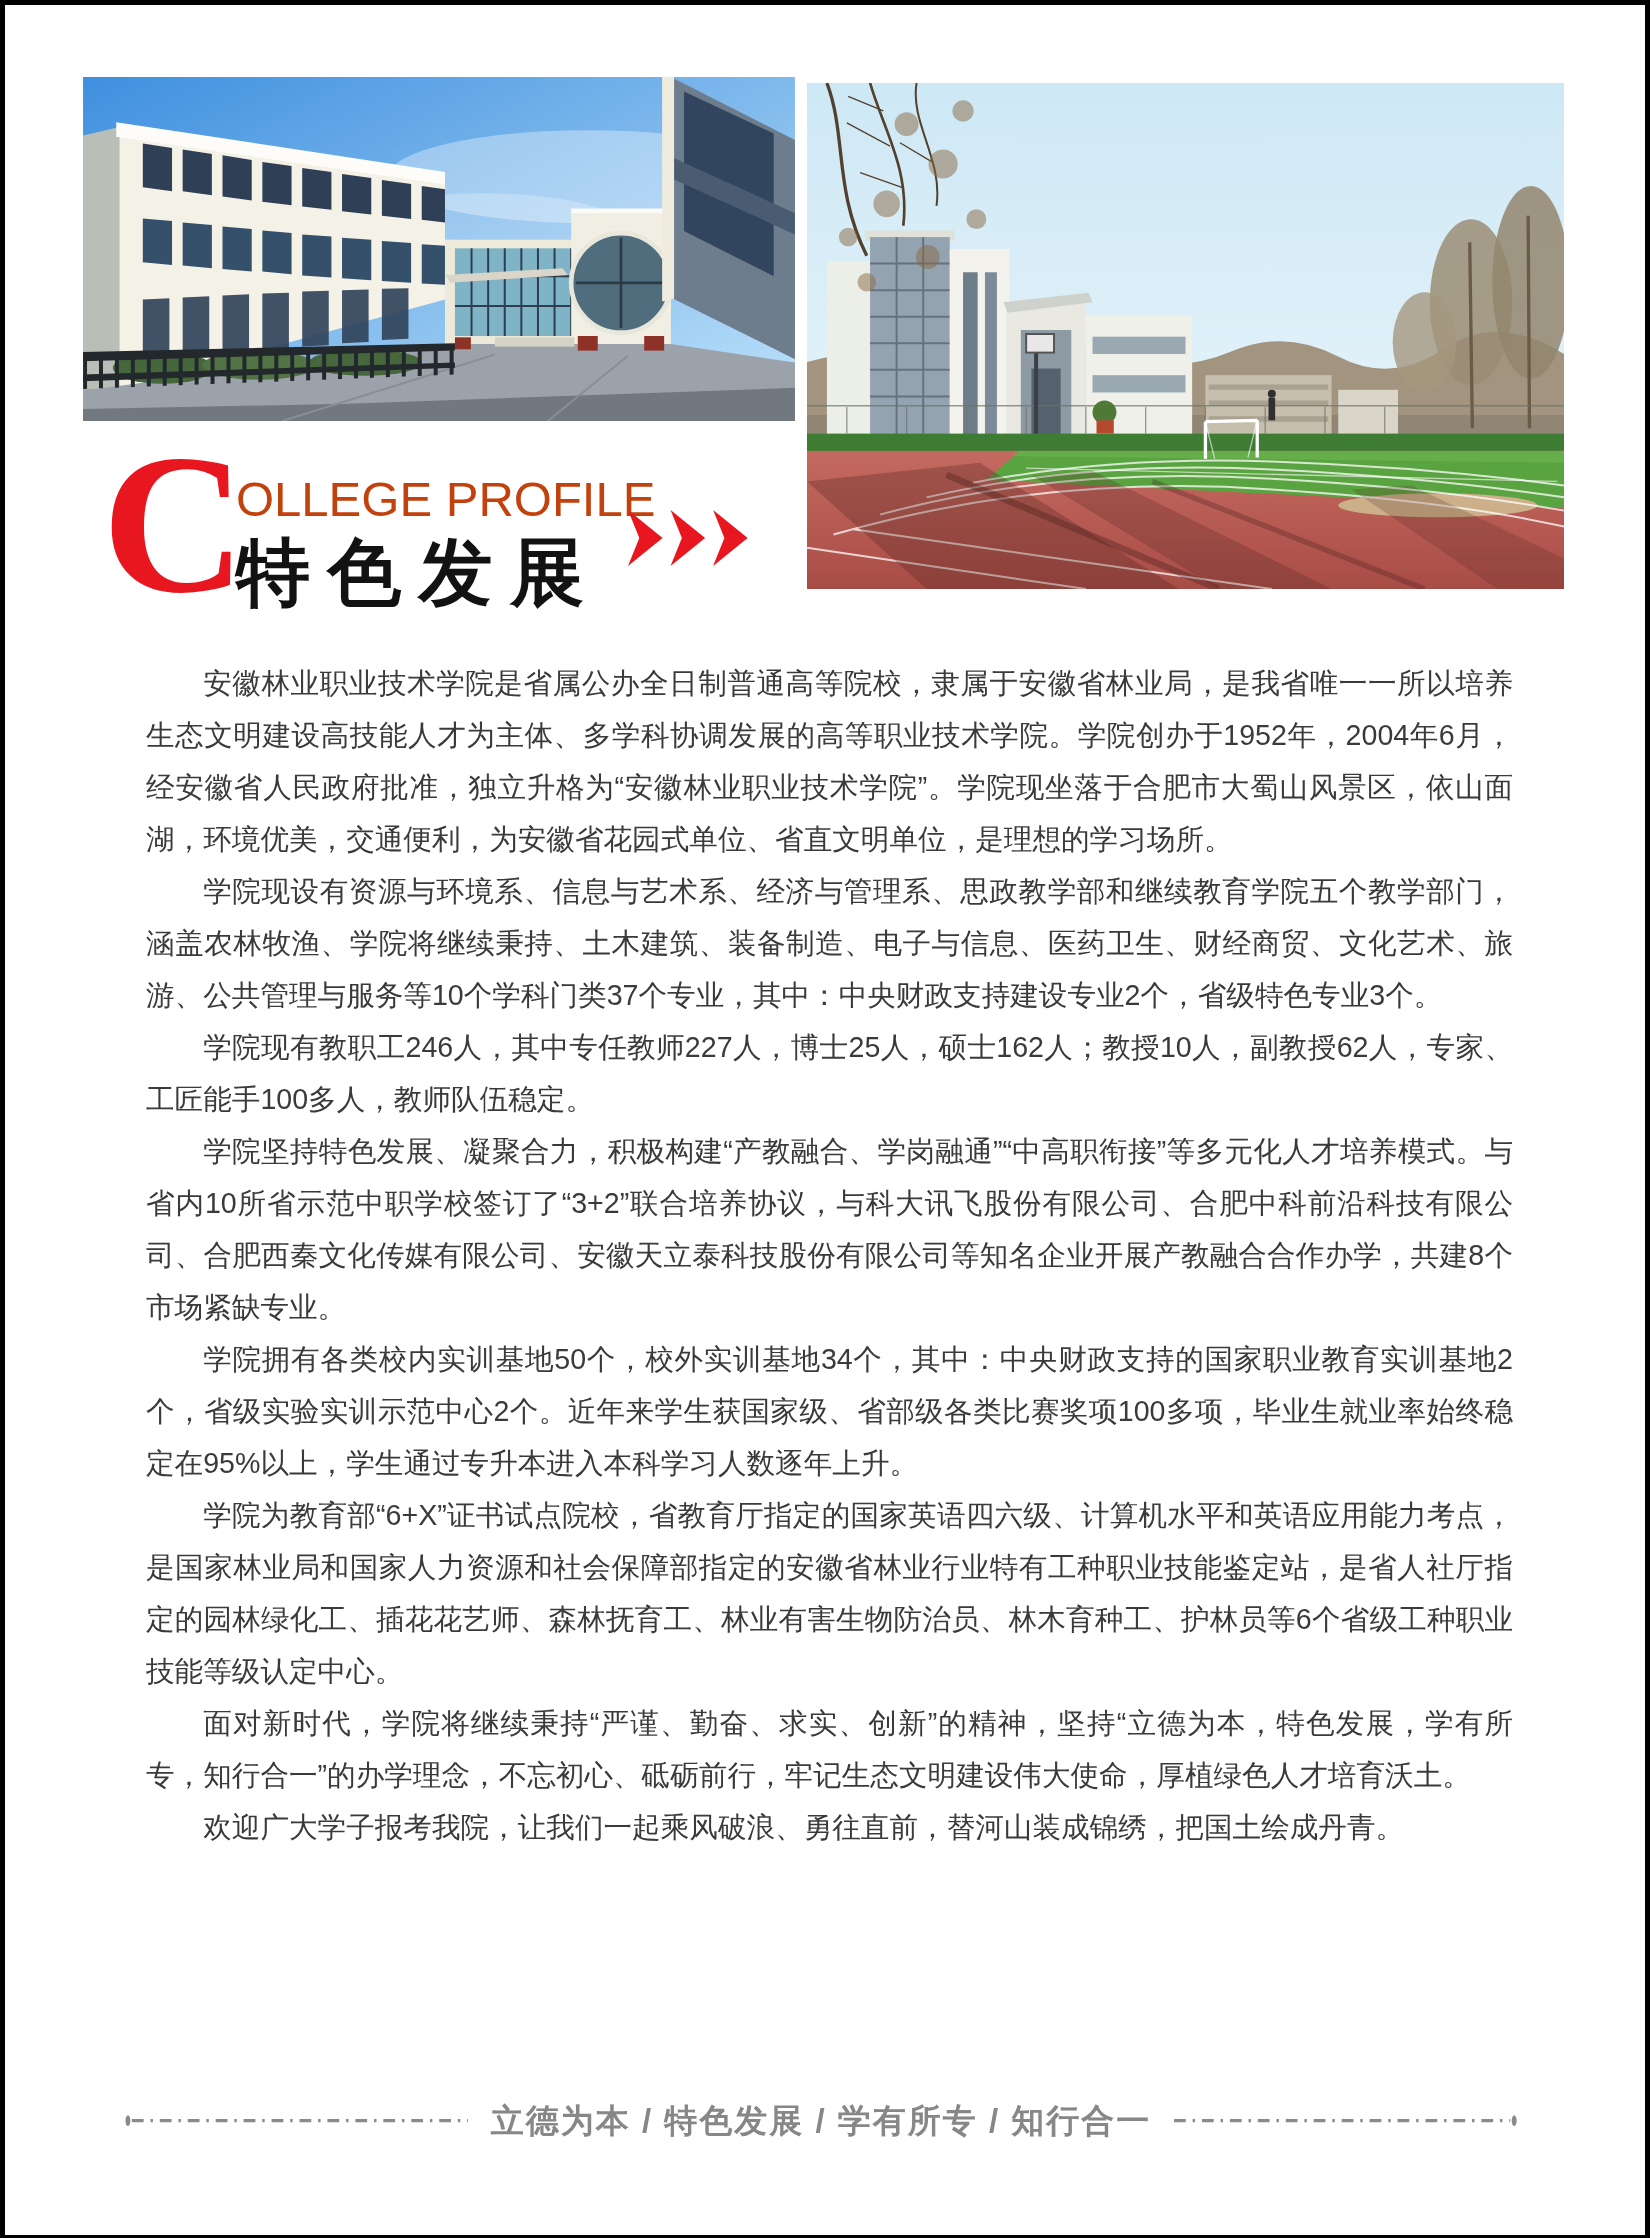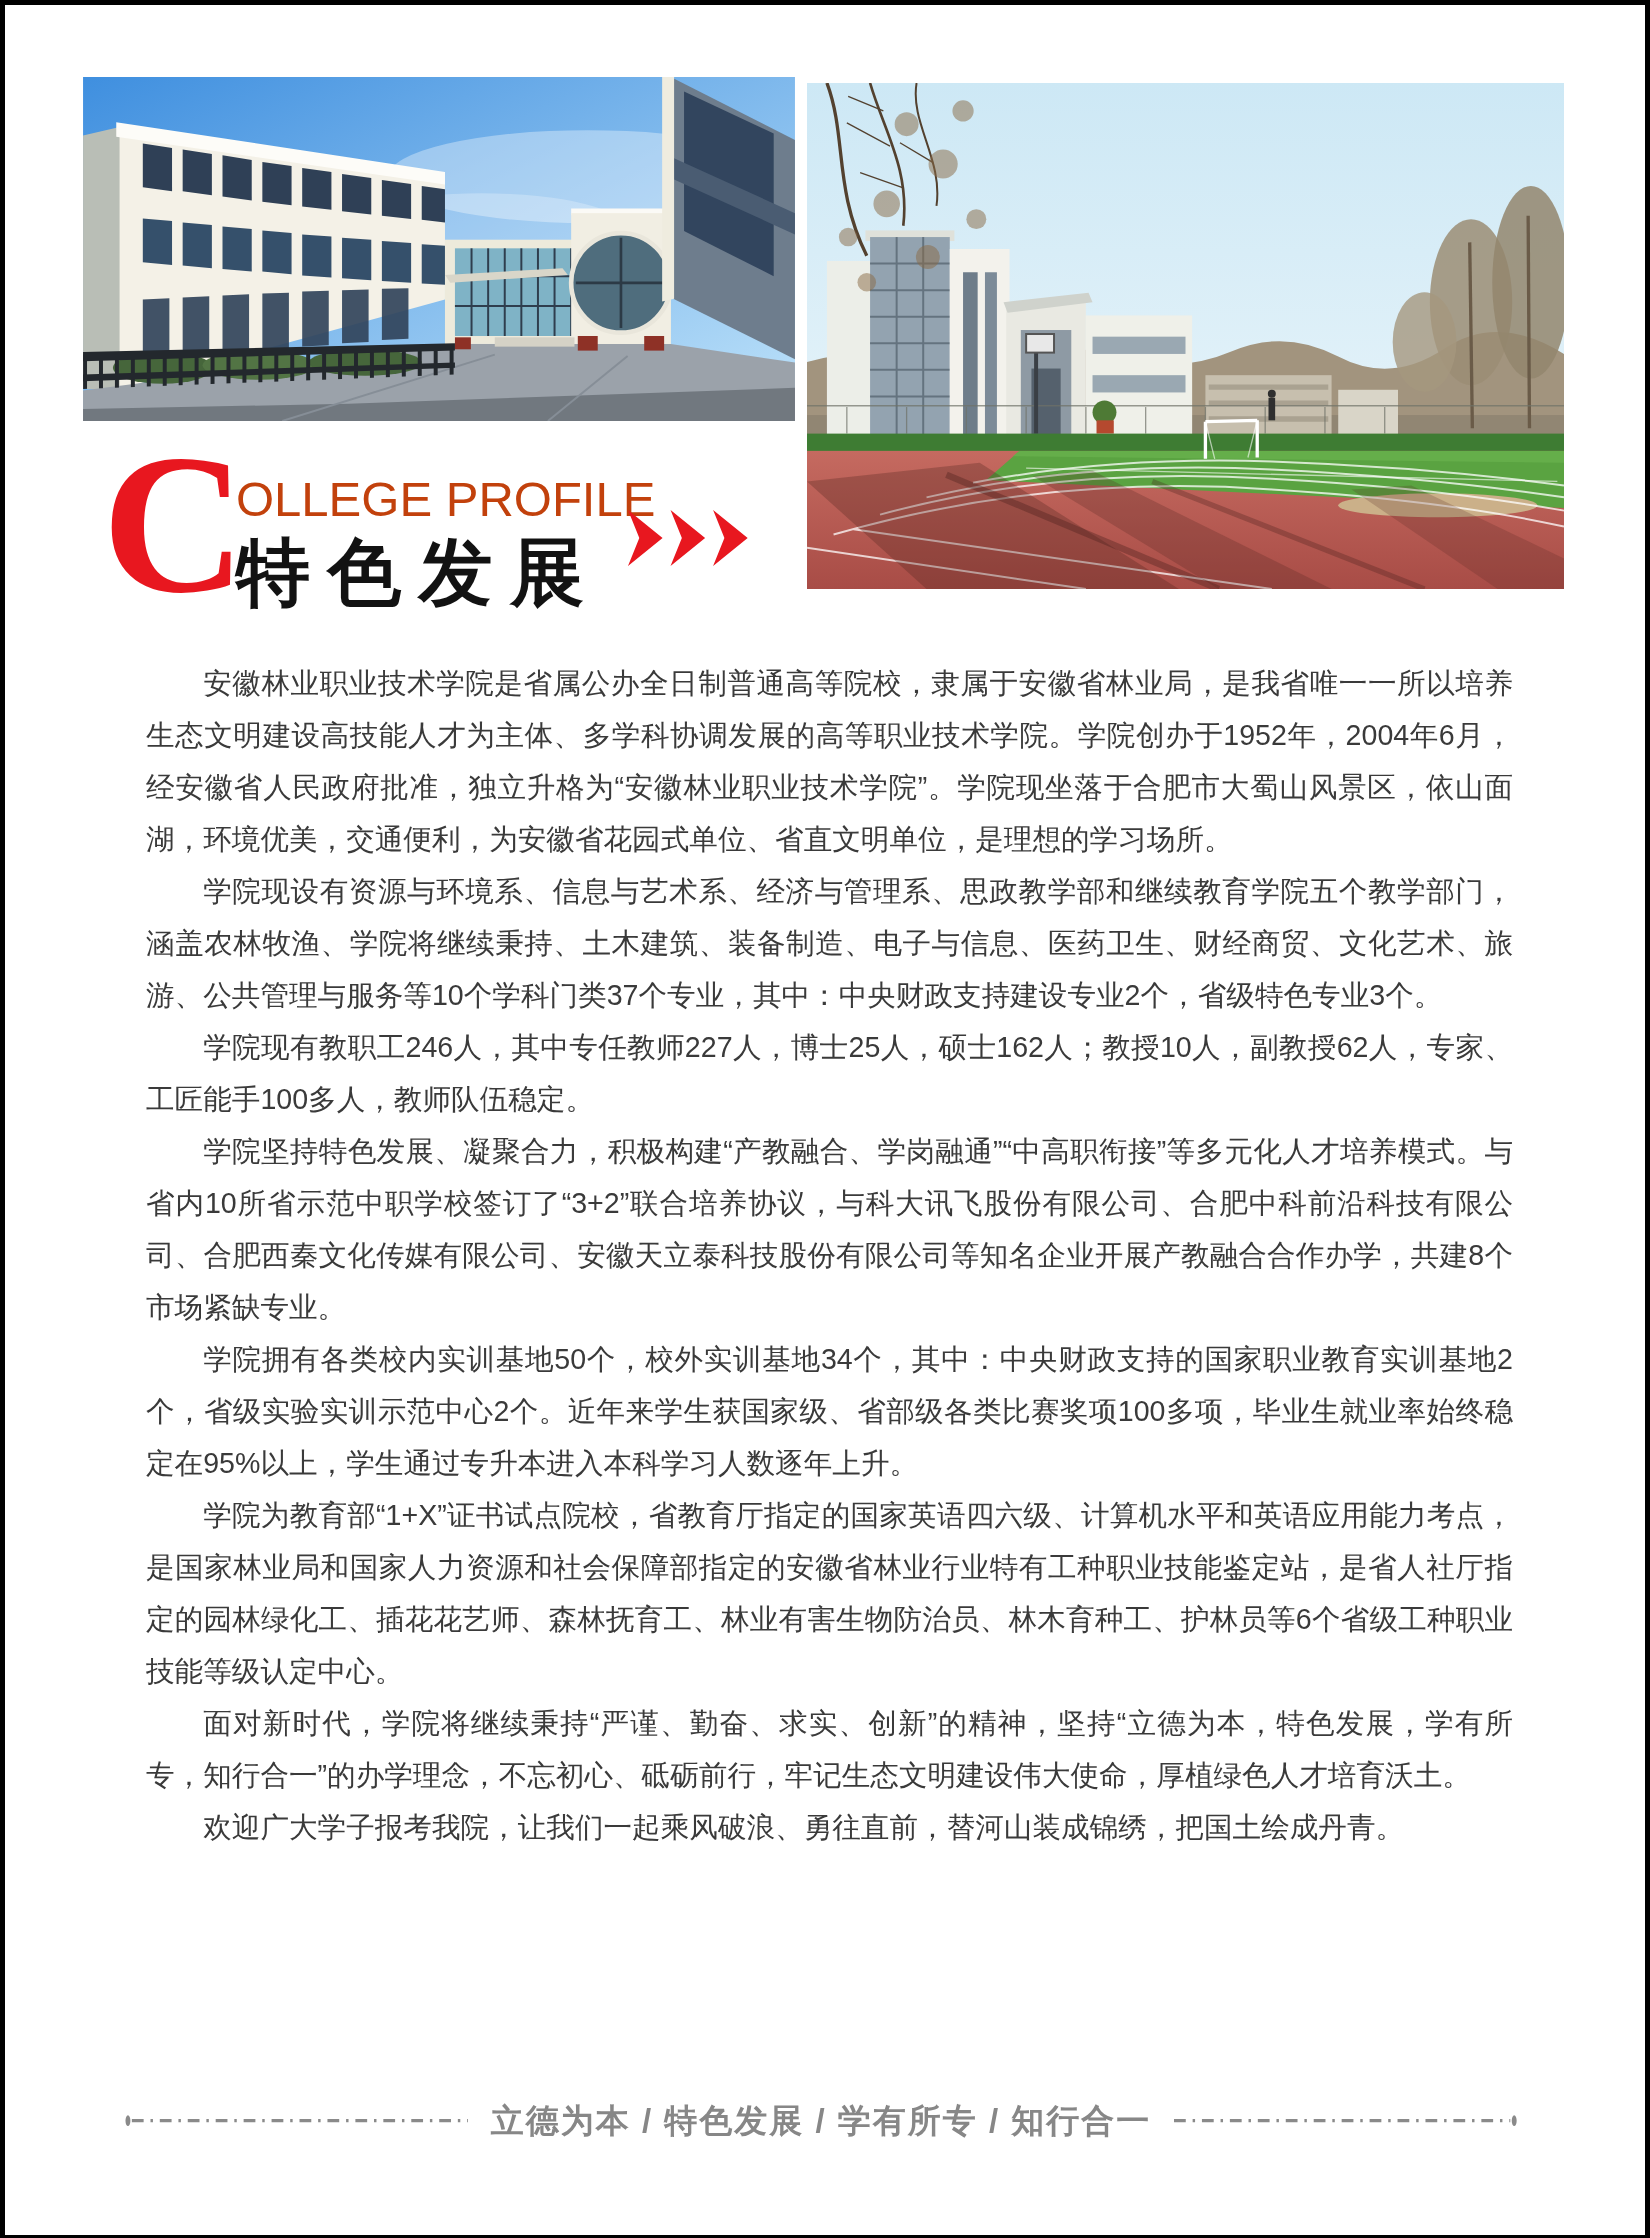--- a/index.html
+++ b/index.html
@@ -297,21 +297,21 @@
       <path d="M128,0 L180,42 L128,84 L145,42 Z"></path>
     </g>
   </svg>
 
   <div class="article">
       <p>安徽林业职业技术学院是省属公办全日制普通高等院校，隶属于安徽省林业局，是我省唯一一所以培养生态文明建设高技能人才为主体、多学科协调发展的高等职业技术学院。学院创办于1952年，2004年6月，经安徽省人民政府批准，独立升格为“安徽林业职业技术学院”。学院现坐落于合肥市大蜀山风景区，依山面湖，环境优美，交通便利，为安徽省花园式单位、省直文明单位，是理想的学习场所。</p>
       <p>学院现设有资源与环境系、信息与艺术系、经济与管理系、思政教学部和继续教育学院五个教学部门，涵盖农林牧渔、学院将继续秉持、土木建筑、装备制造、电子与信息、医药卫生、财经商贸、文化艺术、旅游、公共管理与服务等10个学科门类37个专业，其中：中央财政支持建设专业2个，省级特色专业3个。</p>
       <p>学院现有教职工246人，其中专任教师227人，博士25人，硕士162人；教授10人，副教授62人，专家、工匠能手100多人，教师队伍稳定。</p>
       <p>学院坚持特色发展、凝聚合力，积极构建“产教融合、学岗融通”“中高职衔接”等多元化人才培养模式。与省内10所省示范中职学校签订了“3+2”联合培养协议，与科大讯飞股份有限公司、合肥中科前沿科技有限公司、合肥西秦文化传媒有限公司、安徽天立泰科技股份有限公司等知名企业开展产教融合合作办学，共建8个市场紧缺专业。</p>
       <p>学院拥有各类校内实训基地50个，校外实训基地34个，其中：中央财政支持的国家职业教育实训基地2个，省级实验实训示范中心2个。近年来学生获国家级、省部级各类比赛奖项100多项，毕业生就业率始终稳定在95%以上，学生通过专升本进入本科学习人数逐年上升。</p>
-      <p>学院为教育部“1+X”证书试点院校，省教育厅指定的国家英语四六级、计算机水平和英语应用能力考点，是国家林业局和国家人力资源和社会保障部指定的安徽省林业行业特有工种职业技能鉴定站，是省人社厅指定的园林绿化工、插花花艺师、森林抚育工、林业有害生物防治员、林木育种工、护林员等6个省级工种职业技能等级认定中心。</p>
+      <p>学院为教育部“6+X”证书试点院校，省教育厅指定的国家英语四六级、计算机水平和英语应用能力考点，是国家林业局和国家人力资源和社会保障部指定的安徽省林业行业特有工种职业技能鉴定站，是省人社厅指定的园林绿化工、插花花艺师、森林抚育工、林业有害生物防治员、林木育种工、护林员等6个省级工种职业技能等级认定中心。</p>
       <p>面对新时代，学院将继续秉持“严谨、勤奋、求实、创新”的精神，坚持“立德为本，特色发展，学有所专，知行合一”的办学理念，不忘初心、砥砺前行，牢记生态文明建设伟大使命，厚植绿色人才培育沃土。</p>
       <p>欢迎广大学子报考我院，让我们一起乘风破浪、勇往直前，替河山装成锦绣，把国土绘成丹青。</p>
     </div>
 
   <div class="footer">
     <svg class="dash" viewBox="0 0 700 20" preserveAspectRatio="none">
       <ellipse cx="6" cy="10" rx="5" ry="8" fill="#8a8a8a"></ellipse>
       <line x1="14" y1="10" x2="700" y2="10" stroke="#8a8a8a" stroke-width="5" stroke-dasharray="24 14 5 14"></line>
     </svg>
     <div class="motto">立德为本 / 特色发展 / 学有所专 / 知行合一</div>

